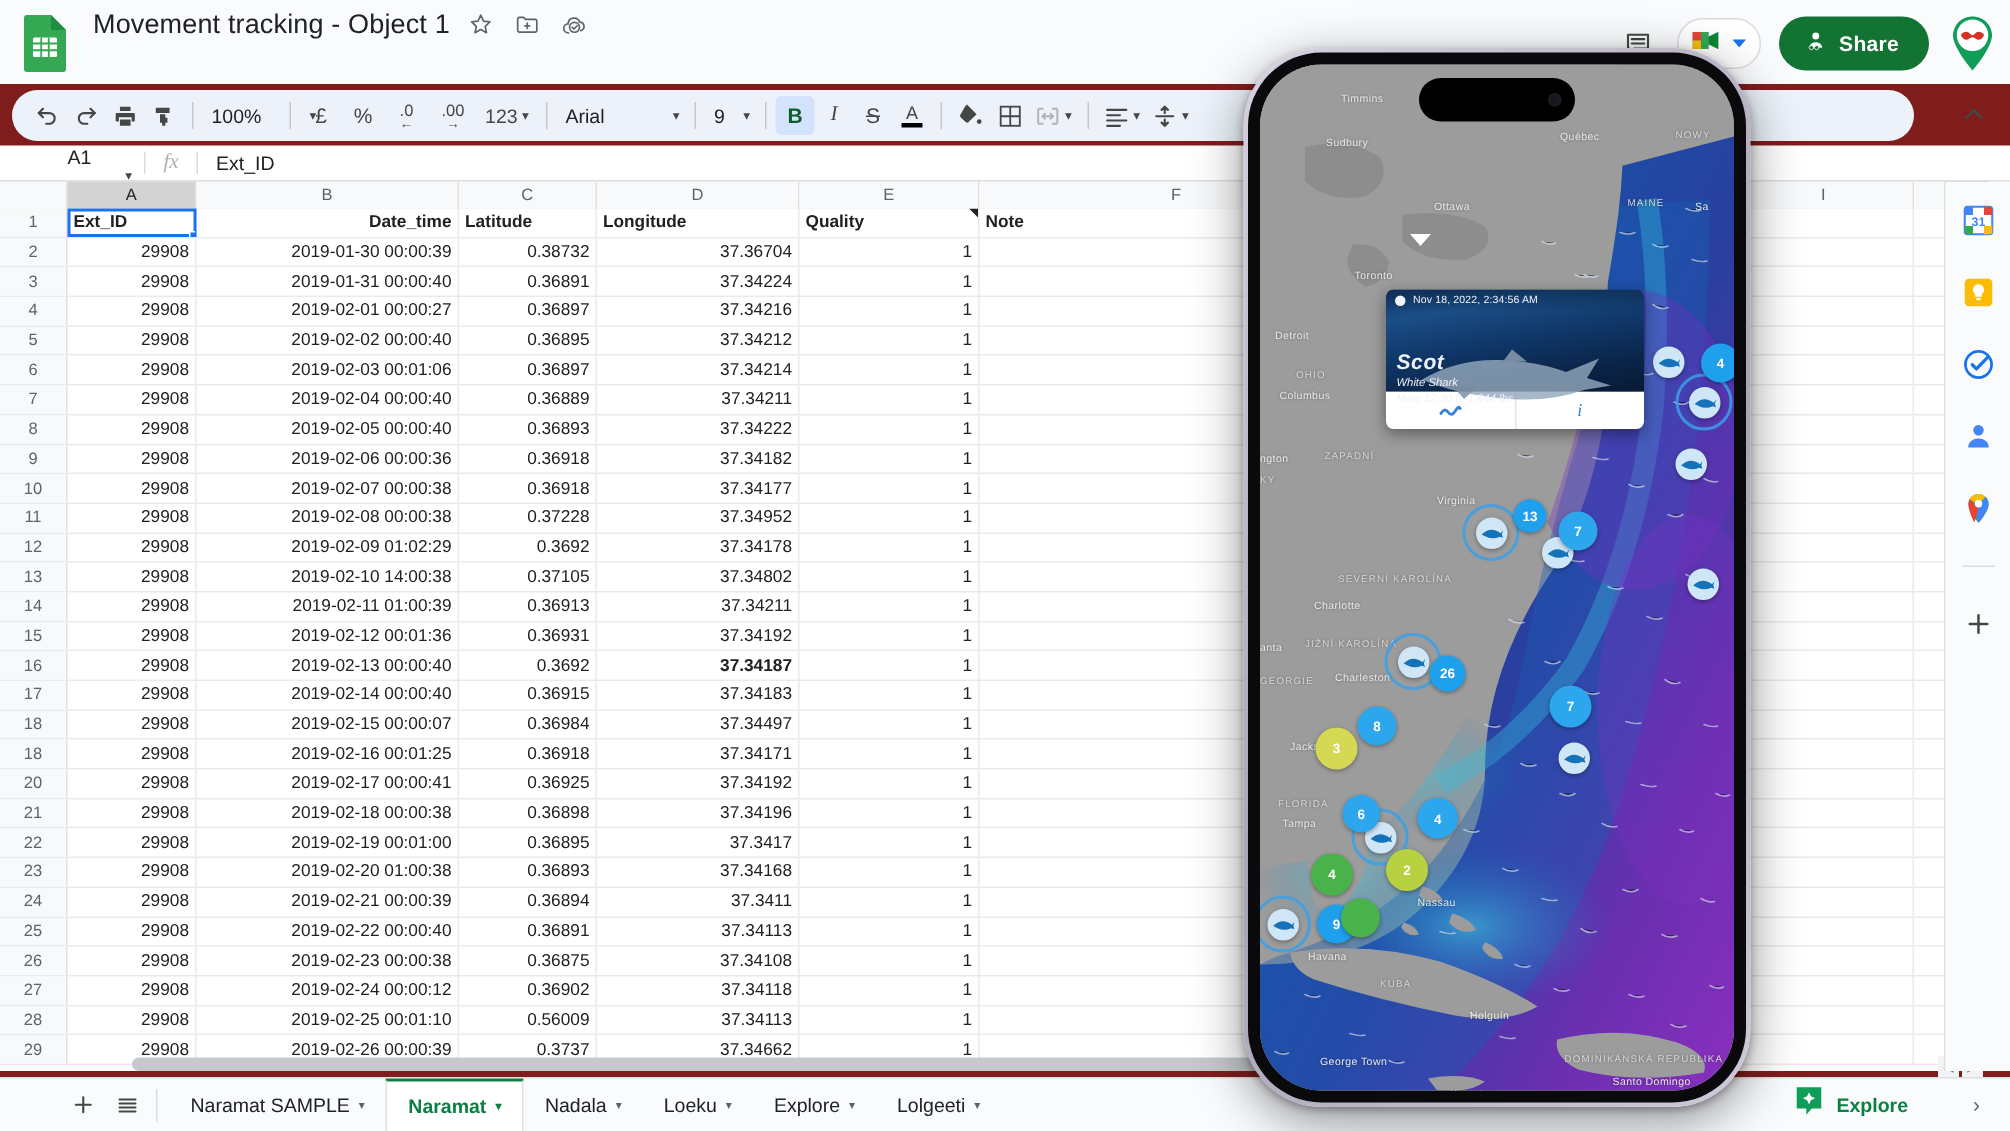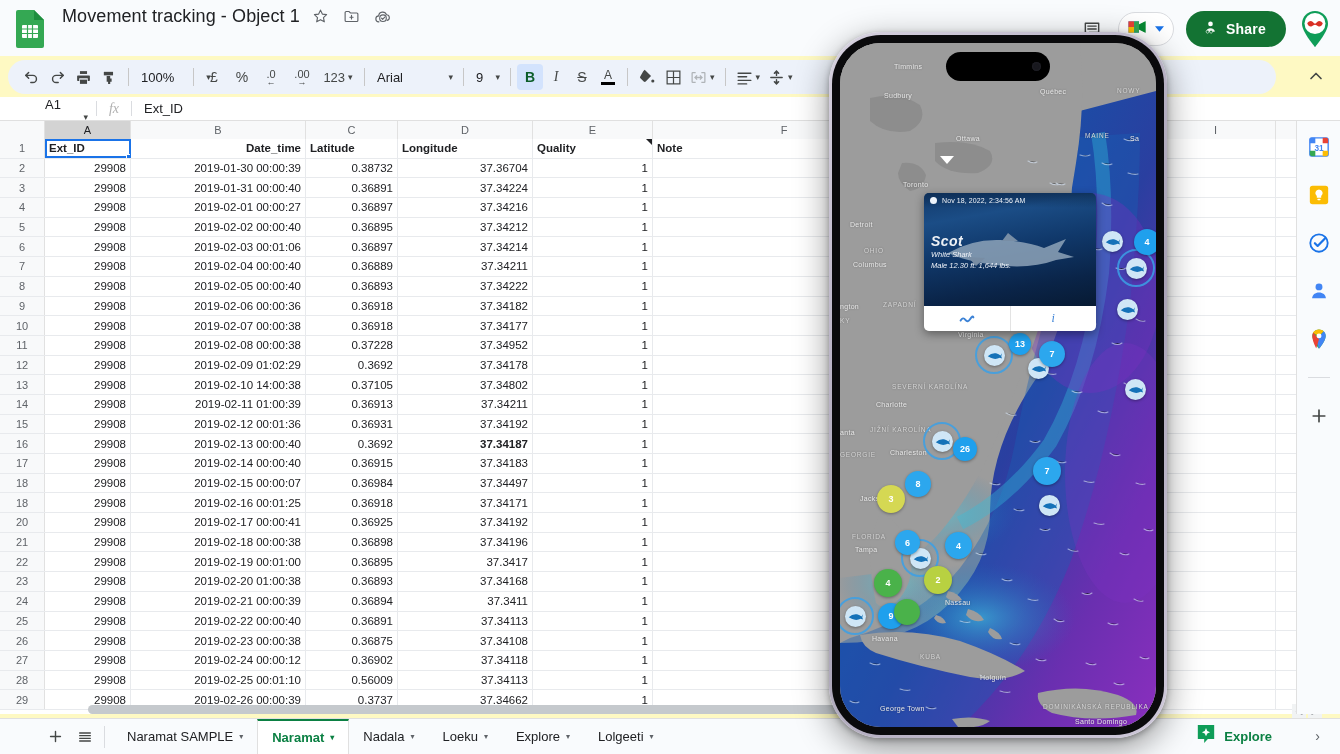--- a/index.html
+++ b/index.html
@@ -2,21 +2,21 @@
 <html><head>
 <meta charset="utf-8">
 <style>
   * { box-sizing: border-box; margin: 0; padding: 0; }
   html, body {
     width: 1340px; height: 754px;
     font-family: "Liberation Sans", sans-serif;
     background: #f9fbfd;
     overflow: hidden;
   }
-  #app { position: relative; width: 1340px; height: 754px; background: #fef9c3; border-radius: 26px; }
+  #app { position: relative; width: 1340px; height: 754px; background: #7f1d1d; border-radius: 26px; }
 
   
   .topbar { position: absolute; left: 0; top: 0; width: 1340px; height: 56px; background: #f9fbfd; }
   .doc-logo {
     position: absolute; left: 14px; top: 8px; width: 32px; height: 40px;
   }
   .doc-logo svg { display: block; }
   .title-row { position: absolute; left: 62px; top: 6px; display: flex; align-items: center; gap: 11px; }
   .doc-title { font-size: 18px; color: #202124; letter-spacing: .1px; white-space: nowrap; }
   .ticon { width: 20px; height: 20px; color: #5f6368; display:flex; align-items:center; justify-content:center; cursor:pointer; }
@@ -147,21 +147,21 @@
   .cluster { position:absolute; border-radius:50%; display:flex; align-items:center; justify-content:center;
              color:#fff; font-size:9px; font-weight:bold; box-shadow:0 1px 3px rgba(0,0,0,.35); cursor:pointer;}
   .sharkpin { position:absolute; width:21px; height:21px; border-radius:50%; background:#2e9fe8;
               display:flex; align-items:center; justify-content:center; box-shadow:0 1px 3px rgba(0,0,0,.35); cursor:pointer;}
   .sharkpin.light { background:#cfe6f6; }
   .ring { position:absolute; border:2px solid rgba(59,160,230,.85); border-radius:50%; }
 
   
   .popup { position:absolute; left:84px; top:150px; width:172px; z-index:8;
            border-radius:5px; overflow:hidden; box-shadow:0 3px 10px rgba(0,0,0,.4); cursor:pointer;}
-  .popup-img { position:relative; height:113px;
+  .popup-img { position:relative; height:68px;
       background:linear-gradient(170deg,#123a6b 0%, #1b4d86 22%, #10386a 48%, #0a2448 78%, #071a33 100%); }
   .popup-top { position:absolute; left:0; top:0; right:0; height:15px; display:flex; align-items:center; gap:5px; padding-left:6px;
                background:linear-gradient(#0d2c52cc,#0d2c5200); }
   .popup-dot { width:7px; height:7px; border-radius:50%; background:#eef4fb; }
   .popup-date { font-size:7px; color:#f0f4f9; letter-spacing:.1px; }
   .popup-name { position:absolute; left:7px; top:40px; font-size:14px; font-weight:bold; color:#fff;
                 font-style:italic; letter-spacing:.4px; opacity:.93;}
   .popup-species { position:absolute; left:7px; top:57px; font-size:7.5px; color:#eef2f8; font-style:italic;}
   .popup-meas { position:absolute; left:7px; top:68px; font-size:7.5px; color:#eef2f8; font-style:italic;}
   .popup-bar { height:25px; background:#fff; display:flex; }

